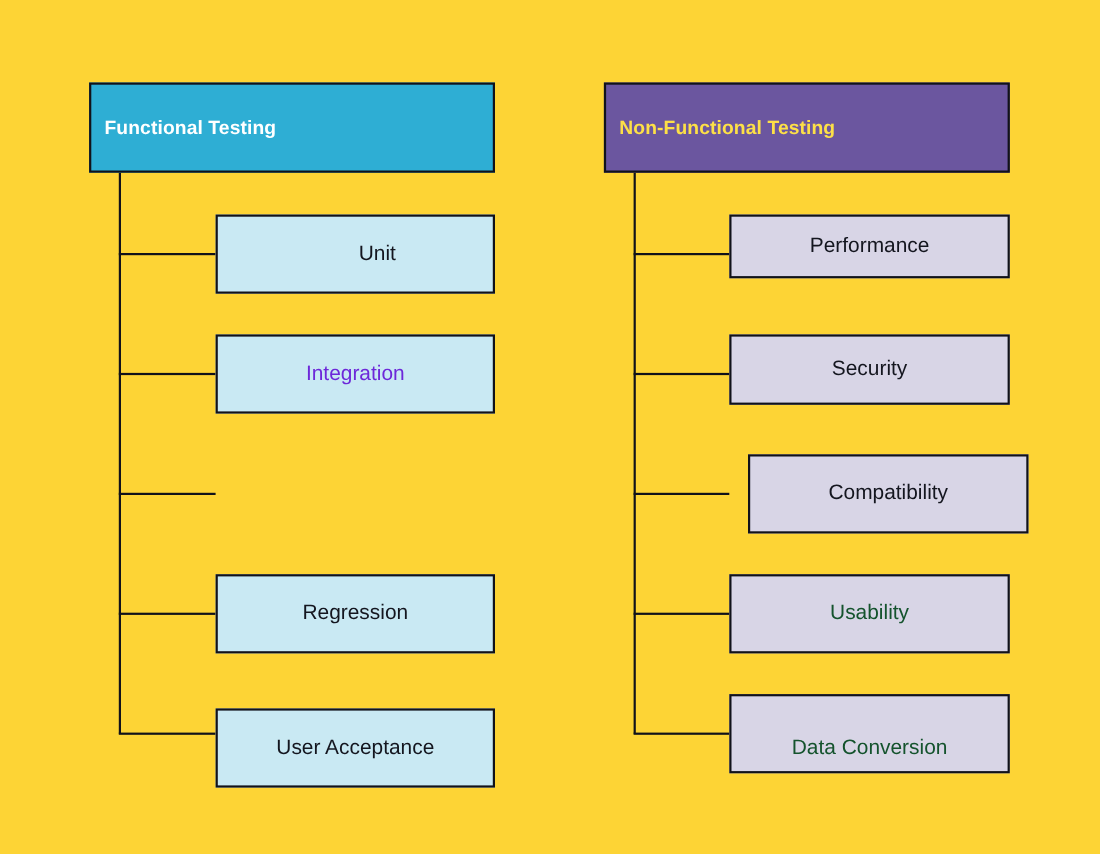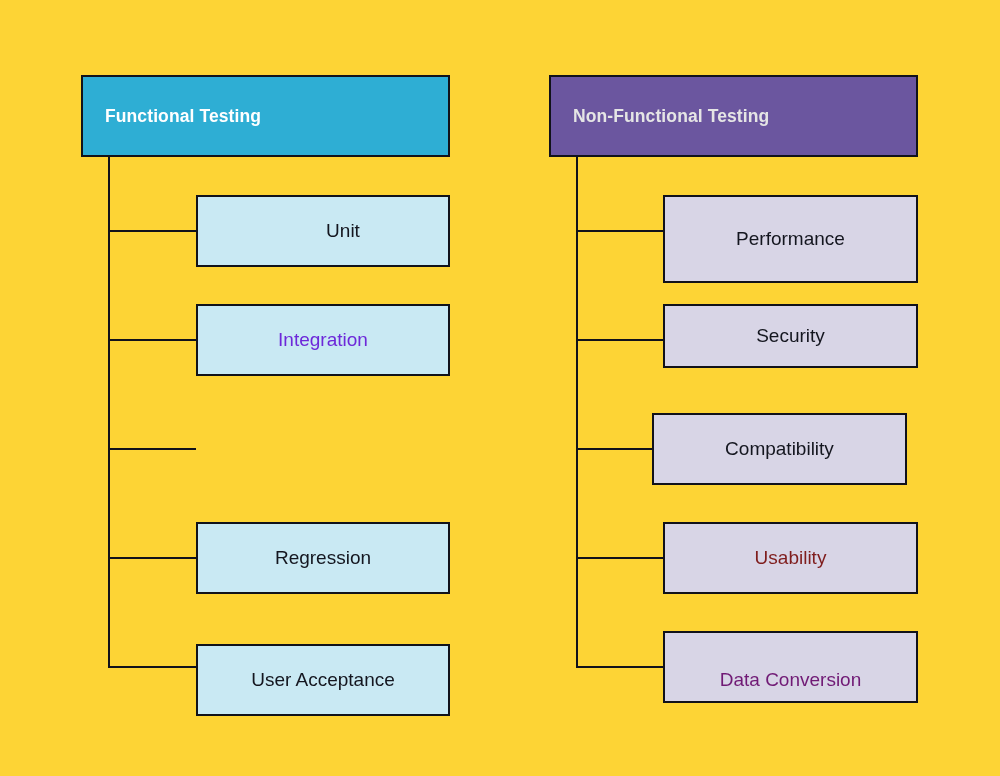--- a/index.html
+++ b/index.html
@@ -24,21 +24,21 @@
     left: 0;
     width: 1000px;
     height: 776px;
   }
   .header-box {
     position: absolute;
     box-sizing: border-box;
     border: 2px solid #11121a;
     display: flex;
     align-items: center;
-    padding-left: 22px;
+    padding-left: 12px;
   }
   .header-label {
     color: #ffffff;
     font-size: 17.5px;
     font-weight: bold;
     letter-spacing: 0.1px;
     white-space: nowrap;
   }
   .child-box {
     position: absolute;
@@ -88,36 +88,36 @@
         <span class="child-label" style="color: rgb(20, 22, 31);">Regression</span>
       </div>
       <div class="branch" style="left: 108px; top: 666px; width: 88px; background: rgb(17, 18, 26);"></div>
       <div class="child-box" style="left: 196px; top: 631px; width: 254px; height: 72px; background: rgb(201, 233, 243); border-color: rgb(17, 18, 26); margin-top: 13px;">
         <span class="child-label" style="color: rgb(20, 22, 31);">User Acceptance</span>
       </div>
     </div>
     <div class="column">
       <div class="trunk" style="left: 576px; top: 157px; height: 510px; background: rgb(17, 18, 26);"></div>
       <div class="header-box" style="left: 549px; top: 75px; width: 369px; height: 82px; background: rgb(107, 86, 159); border-color: rgb(17, 18, 26);">
-        <span class="header-label" style="color: #e5e5e5;">Non-Functional Testing</span>
+        <span class="header-label" style="color: #fde047;">Non-Functional Testing</span>
       </div>
       <div class="branch" style="left: 576px; top: 230px; width: 87px; background: rgb(17, 18, 26);"></div>
-      <div class="child-box" style="left: 663px; top: 195px; width: 255px; height: 88px; background: rgb(216, 213, 230); border-color: rgb(17, 18, 26);">
+      <div class="child-box" style="left: 663px; top: 195px; width: 255px; height: 58px; background: rgb(216, 213, 230); border-color: rgb(17, 18, 26);">
         <span class="child-label" style="color: rgb(20, 22, 31);">Performance</span>
       </div>
       <div class="branch" style="left: 576px; top: 339px; width: 87px; background: rgb(17, 18, 26);"></div>
       <div class="child-box" style="left: 663px; top: 304px; width: 255px; height: 64px; background: rgb(216, 213, 230); border-color: rgb(17, 18, 26);">
         <span class="child-label" style="color: rgb(20, 22, 31);">Security</span>
       </div>
       <div class="branch" style="left: 576px; top: 448px; width: 87px; background: rgb(17, 18, 26);"></div>
-      <div class="child-box" style="left: 652px; top: 413px; width: 255px; height: 72px; background: rgb(216, 213, 230); border-color: rgb(17, 18, 26);">
+      <div class="child-box" style="left: 680px; top: 413px; width: 255px; height: 72px; background: rgb(216, 213, 230); border-color: rgb(17, 18, 26);">
         <span class="child-label" style="color: rgb(20, 22, 31);">Compatibility</span>
       </div>
       <div class="branch" style="left: 576px; top: 557px; width: 87px; background: rgb(17, 18, 26);"></div>
       <div class="child-box" style="left: 663px; top: 522px; width: 255px; height: 72px; background: rgb(216, 213, 230); border-color: rgb(17, 18, 26);">
-        <span class="child-label" style="color: #7f1d1d;">Usability</span>
+        <span class="child-label" style="color: #14532d;">Usability</span>
       </div>
       <div class="branch" style="left: 576px; top: 666px; width: 87px; background: rgb(17, 18, 26);"></div>
       <div class="child-box" style="left: 663px; top: 631px; width: 255px; height: 72px; background: rgb(216, 213, 230); border-color: rgb(17, 18, 26);">
-        <span class="child-label" style="color: #701a75; margin-top: 25px;">Data Conversion</span>
+        <span class="child-label" style="color: #14532d; margin-top: 25px;">Data Conversion</span>
       </div>
     </div>
   </div>
 
 </body></html>

